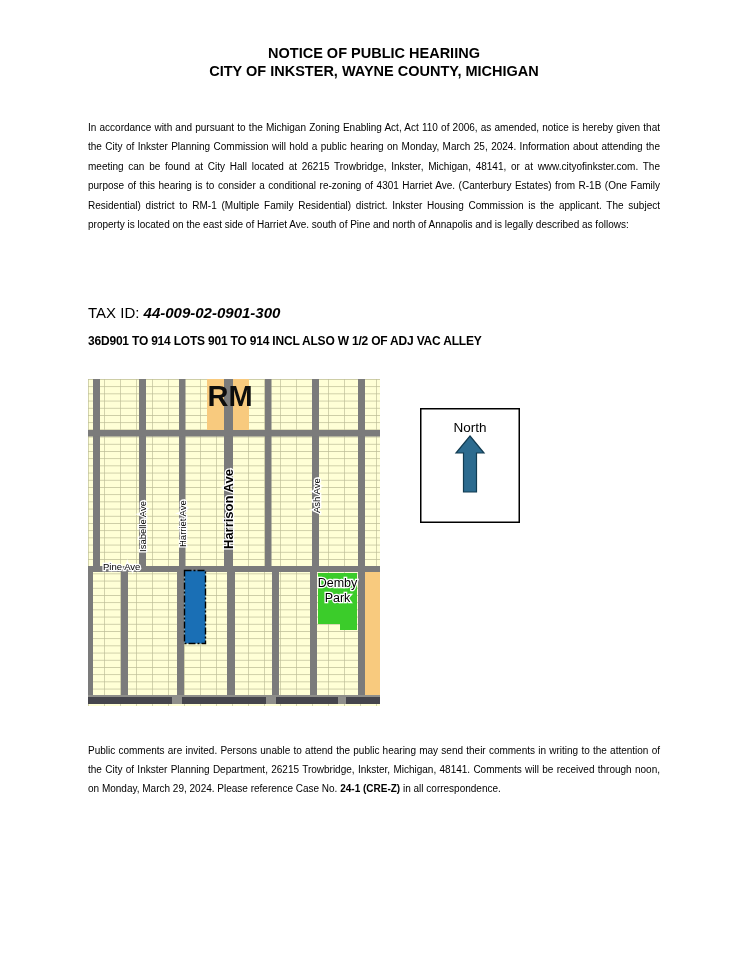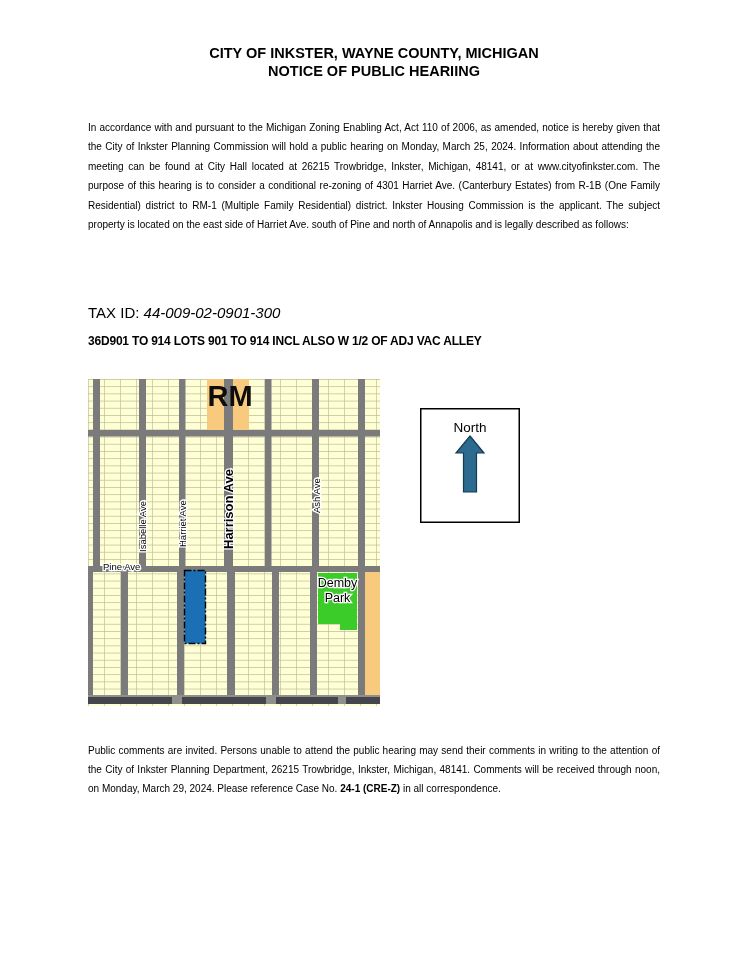--- a/index.html
+++ b/index.html
@@ -8,21 +8,21 @@
     font-family:"Liberation Sans","DejaVu Sans",sans-serif;color:#000;
   }
   .title{position:absolute;left:0;top:44px;width:748px;text-align:center;
          font-size:14.5px;font-weight:bold;line-height:18px;}
   .re-row{position:absolute;left:88px;top:90px;width:572px;font-size:15px;font-weight:bold;}
   .re-label{display:inline-block;width:45px;}
   .para{position:absolute;left:88px;width:572px;font-size:10px;line-height:19.4px;
         text-align:justify;}
   .para1{top:118px;}
   .tax-row{position:absolute;left:88px;top:304px;width:572px;font-size:15px;}
-  .tax-value{font-weight:normal;font-style:italic;text-align:center;}
+  .tax-value{font-weight:bold;font-style:italic;text-align:center;}
   .legal{position:absolute;left:88px;top:332px;width:600px;font-size:12px;
          font-weight:bold;line-height:19.8px;letter-spacing:-0.2px;}
   .map-wrap{position:absolute;left:88px;top:379px;width:316px;height:327px;}
   .north-wrap{position:absolute;left:420px;top:408px;width:100px;height:140px;}
   .closing{top:741px;line-height:19px;}
   .closing .bold{font-weight:bold;}
   svg{display:block;}
   svg text{font-family:"Liberation Sans","DejaVu Sans",sans-serif;}
   .halo{paint-order:stroke;stroke:#ffffff;stroke-width:2.6px;fill:#000;}
   .street-label{font-size:9.5px;}
@@ -30,22 +30,22 @@
   .park-label{font-size:12.5px;}
   .rm-label{font-size:29px;font-weight:bold;fill:#0d0d0d;}
   .north-label{font-size:13.5px;fill:#000;}
 </style>
 </head>
 <body>
 
 <div class="page">
 
   <div class="title">
+    <div>NOTICE OF PUBLIC HEARIING</div>
     <div>CITY OF INKSTER, WAYNE COUNTY, MICHIGAN</div>
-    <div>NOTICE OF PUBLIC HEARIING</div>
   </div>
 
 
   <div class="para para1">In accordance with and pursuant to the Michigan Zoning Enabling Act, Act 110 of 2006, as amended, notice is hereby given that the City of Inkster Planning Commission will hold a public hearing on Monday, March 25, 2024. Information about attending the meeting can be found at City Hall located at 26215 Trowbridge, Inkster, Michigan, 48141, or at www.cityofinkster.com. The purpose of this hearing is to consider a conditional re-zoning of 4301 Harriet Ave. (Canterbury Estates) from R-1B (One Family Residential) district to RM-1 (Multiple Family Residential) district. Inkster Housing Commission is the applicant. The subject property is located on the east side of Harriet Ave. south of Pine and north of Annapolis and is legally described as follows:</div>
 
   <div class="tax-row">
     <span>TAX ID: </span><span class="tax-value">44-009-02-0901-300</span>
   </div>
 
   <div class="legal">

